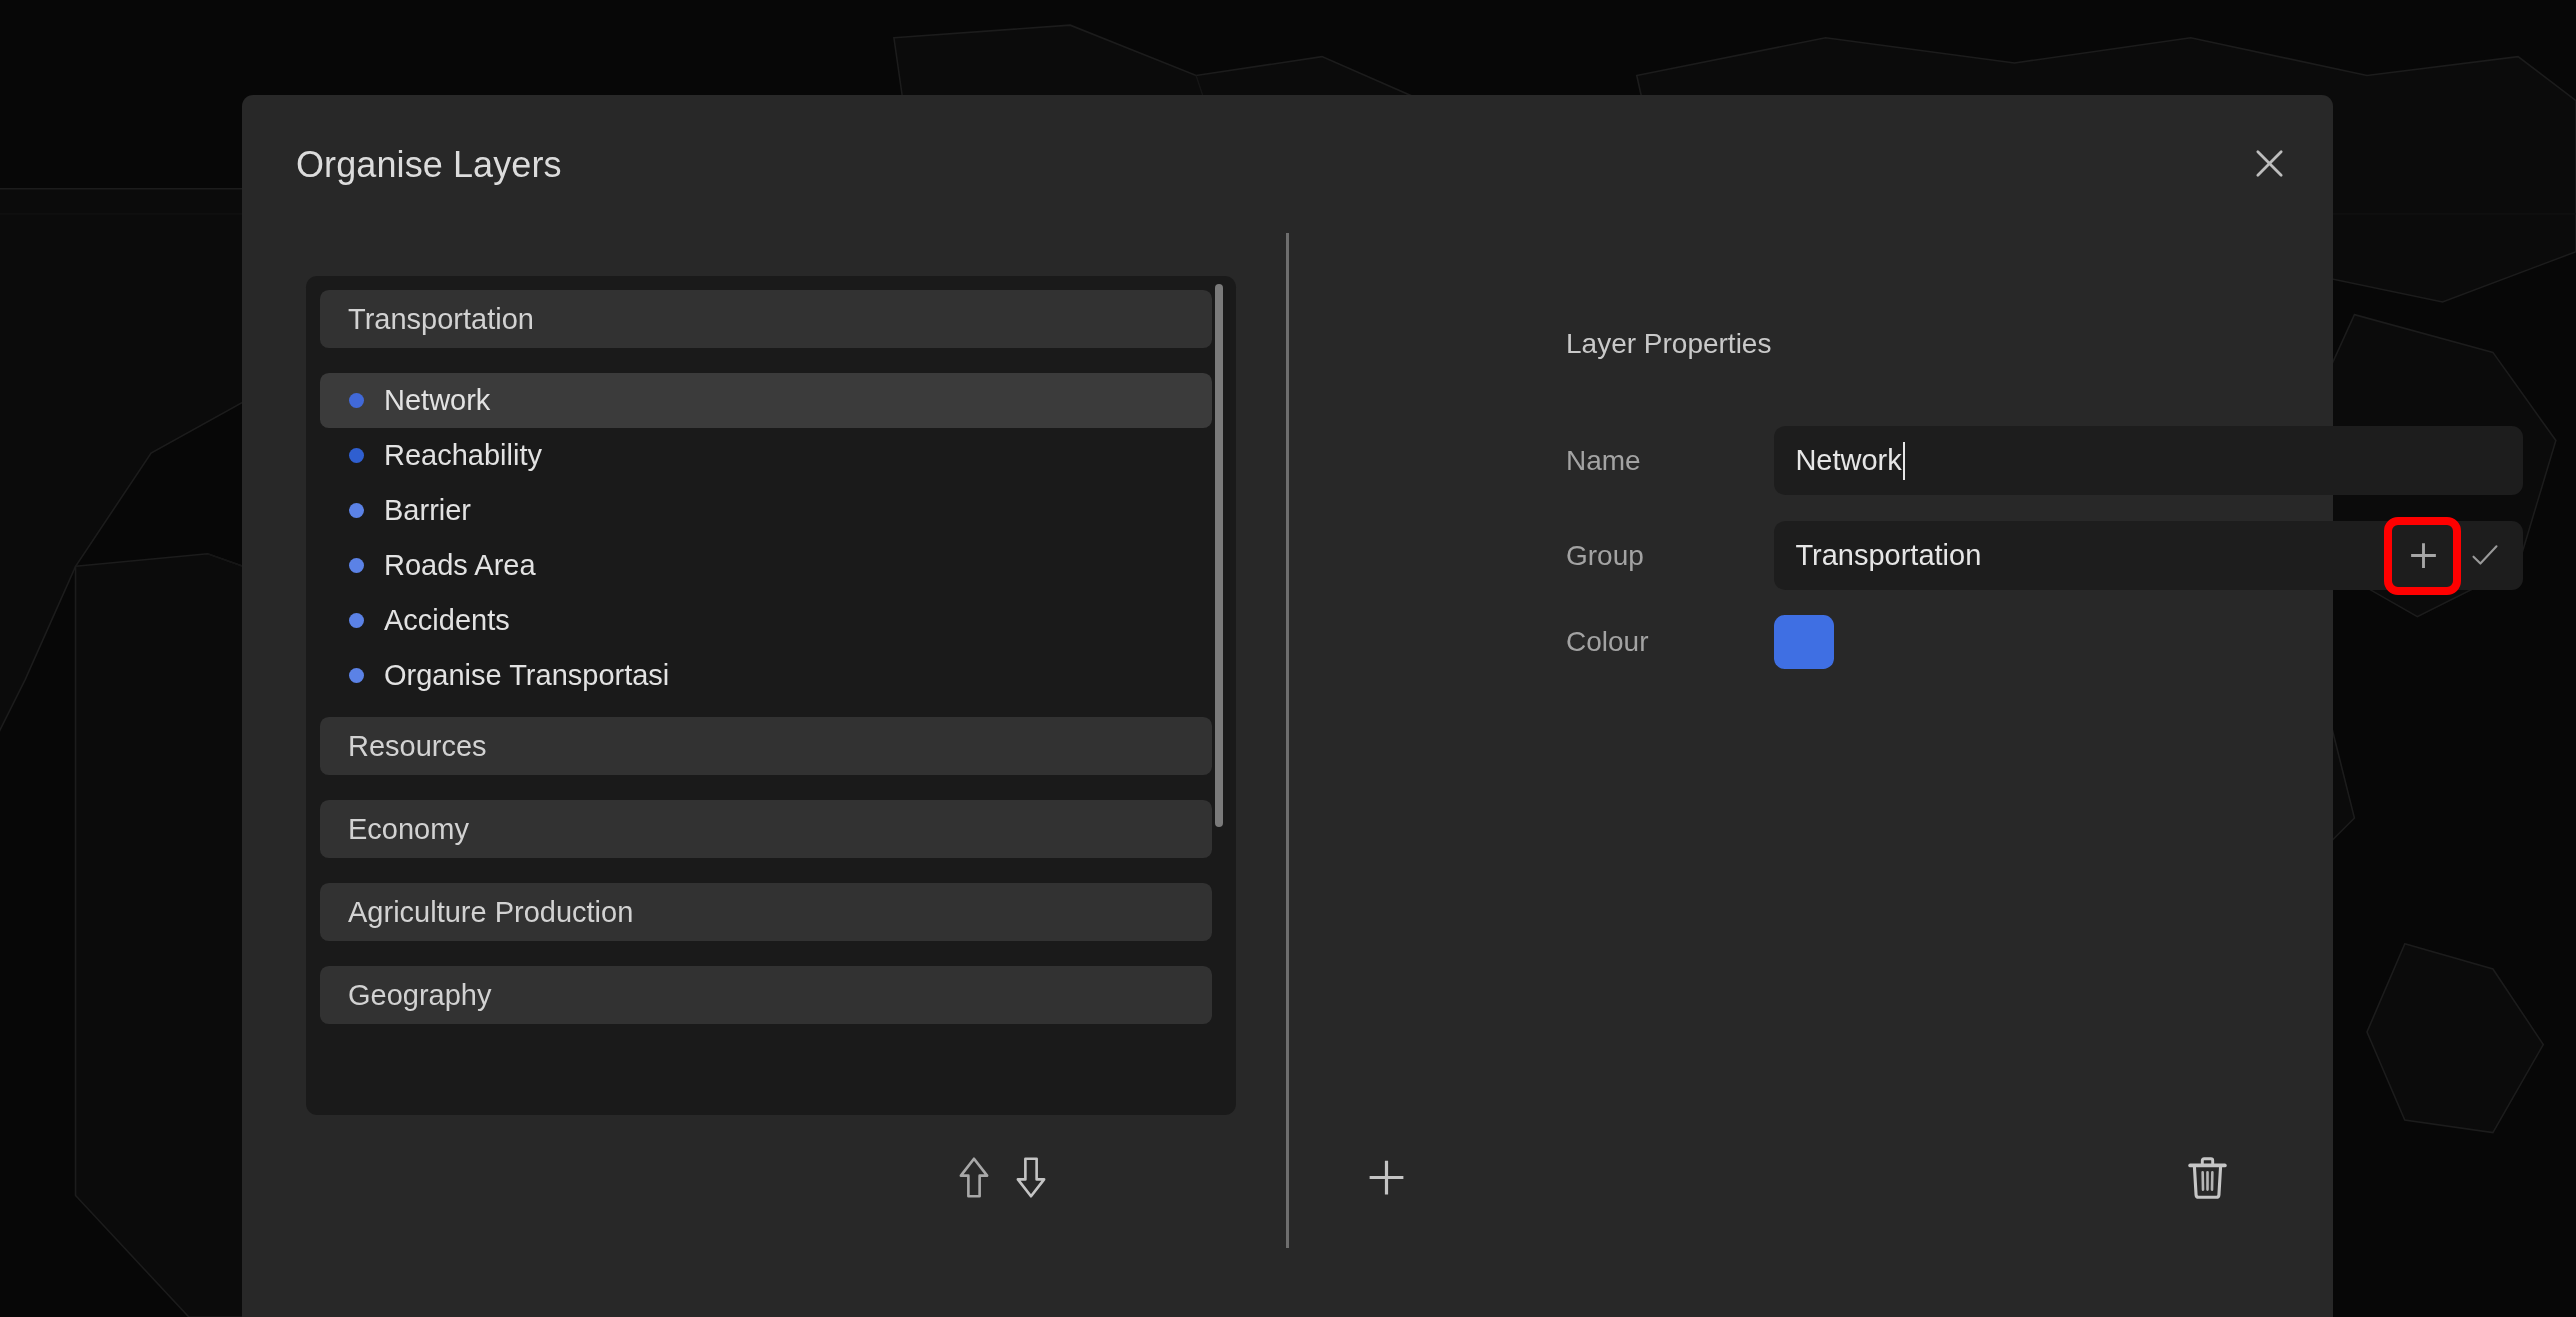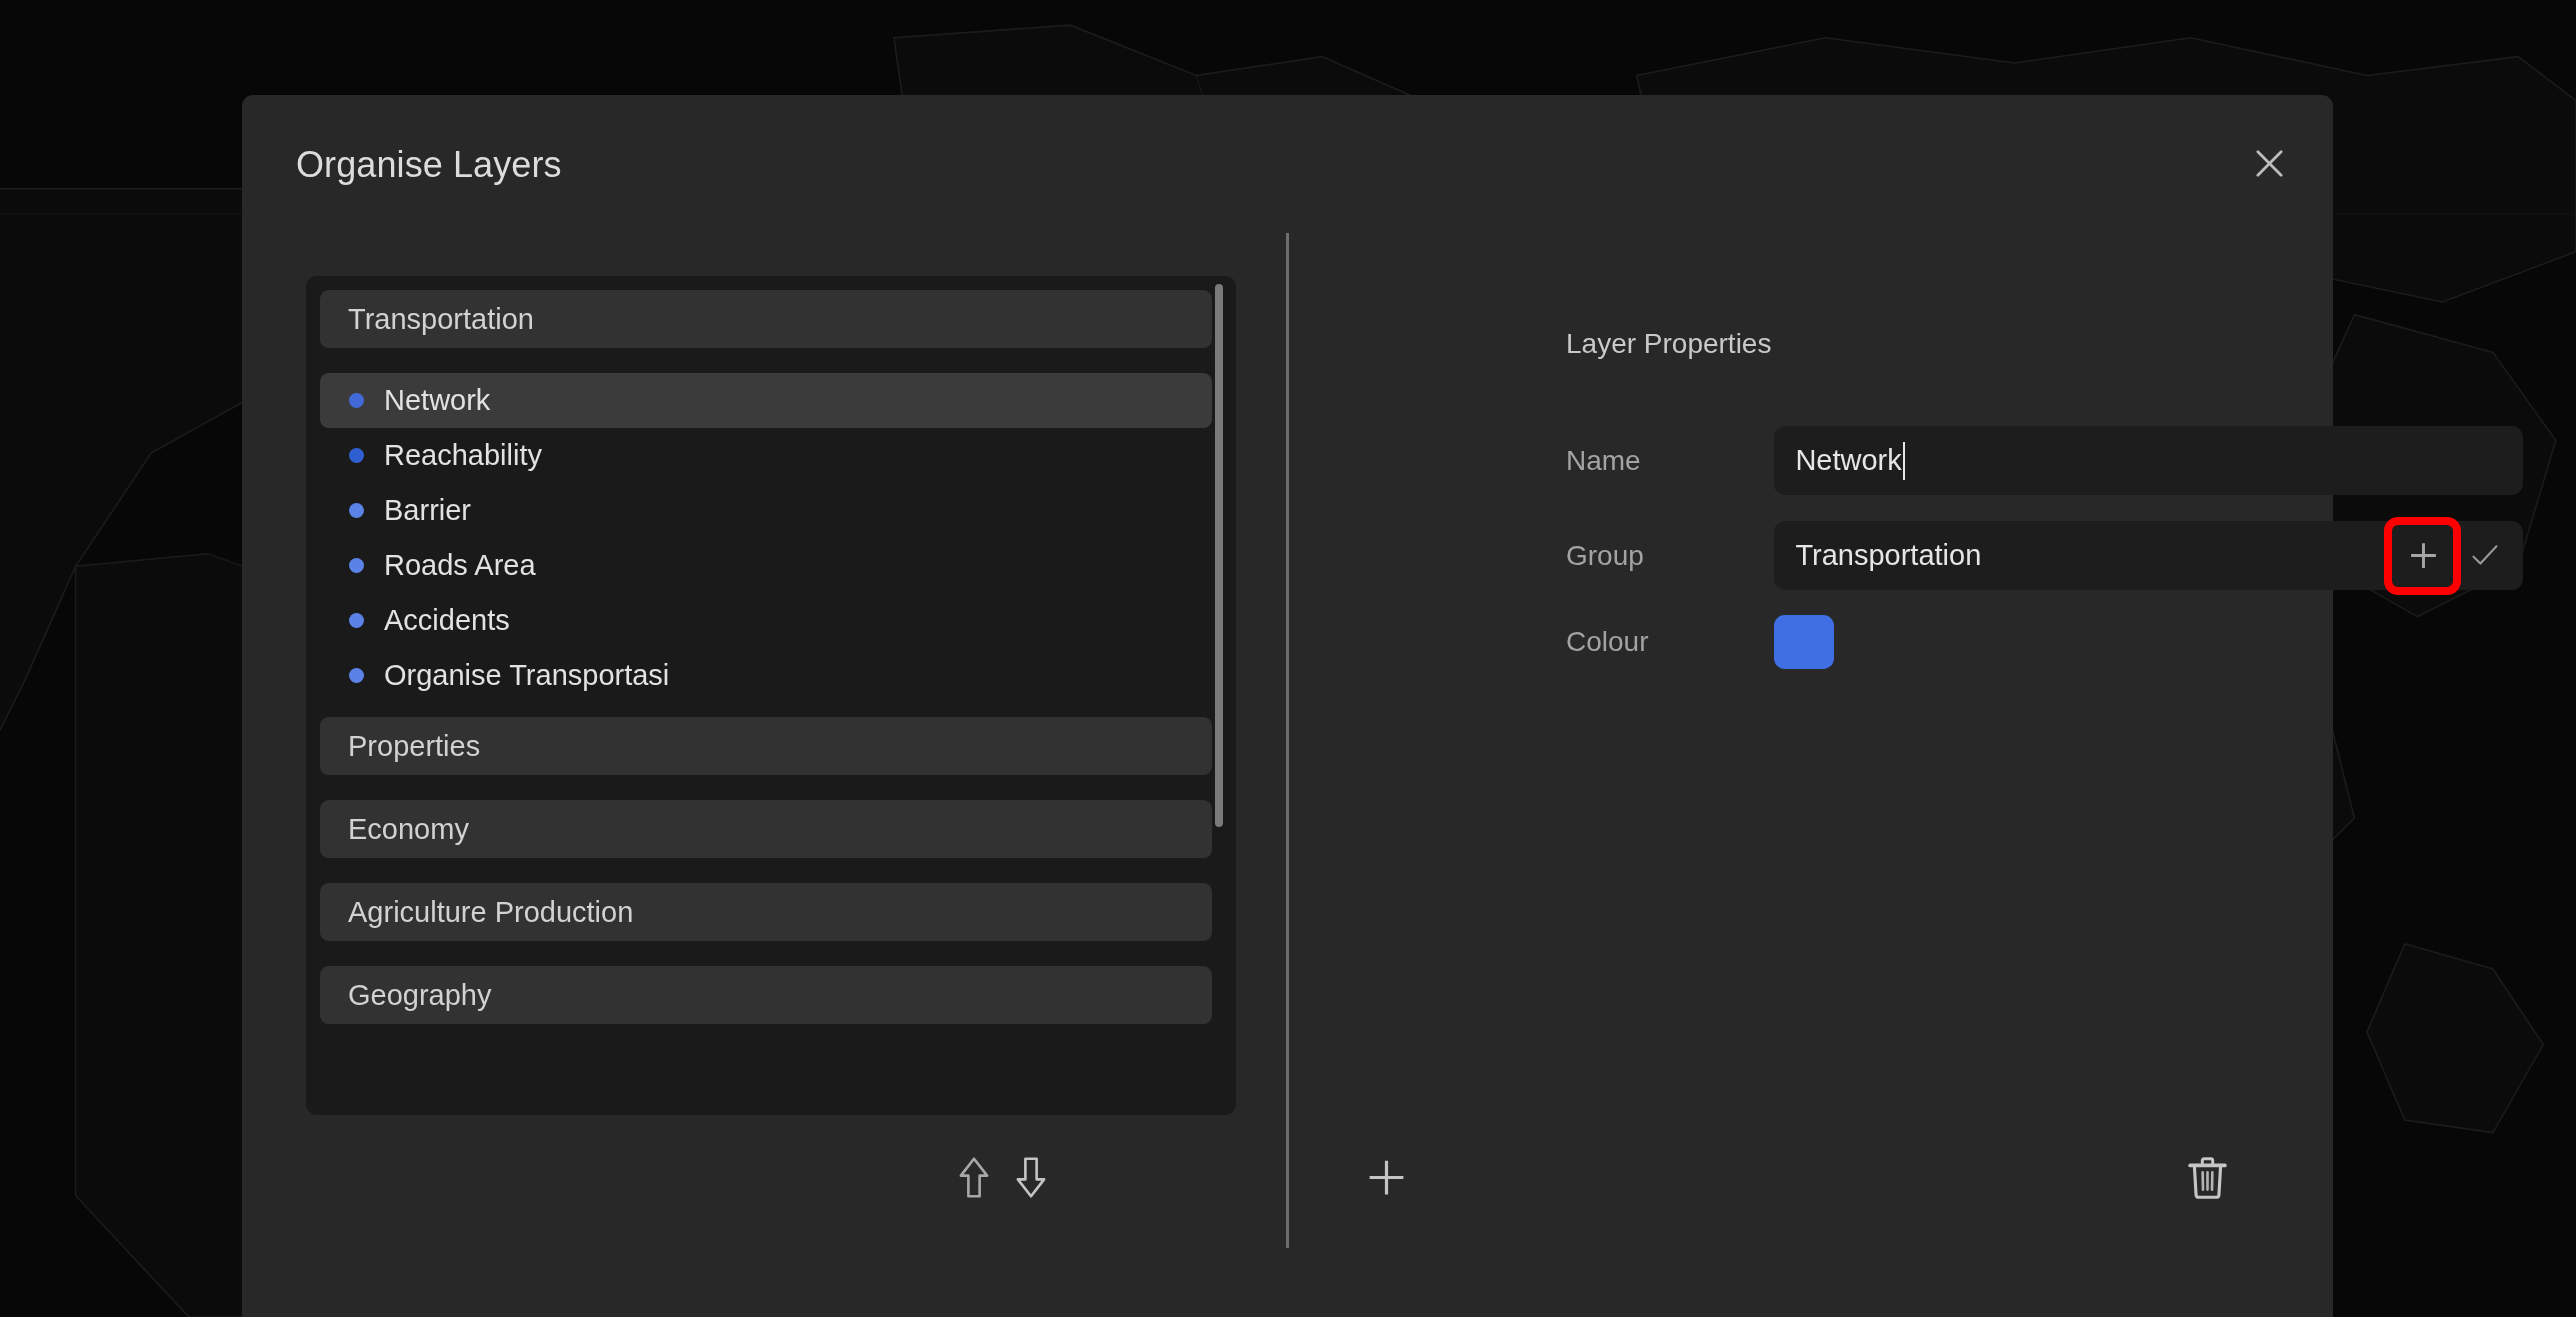--- a/index.html
+++ b/index.html
@@ -313,21 +313,21 @@
             <div class="layer-row">
               <span class="bullet" style="background: rgb(91, 130, 230);"></span>
               <span class="layer-label">Accidents</span>
             </div>
             <div class="layer-row">
               <span class="bullet" style="background: rgb(91, 130, 230);"></span>
               <span class="layer-label">Organise Transportasi</span>
             </div>
           </div>
           <div class="group-row">
-            <span class="group-label">Properties</span>
+            <span class="group-label">Resources</span>
           </div>
           <div class="group-row">
             <span class="group-label">Economy</span>
           </div>
           <div class="group-row">
             <span class="group-label">Agriculture Production</span>
           </div>
           <div class="group-row">
             <span class="group-label">Geography</span>
           </div>

